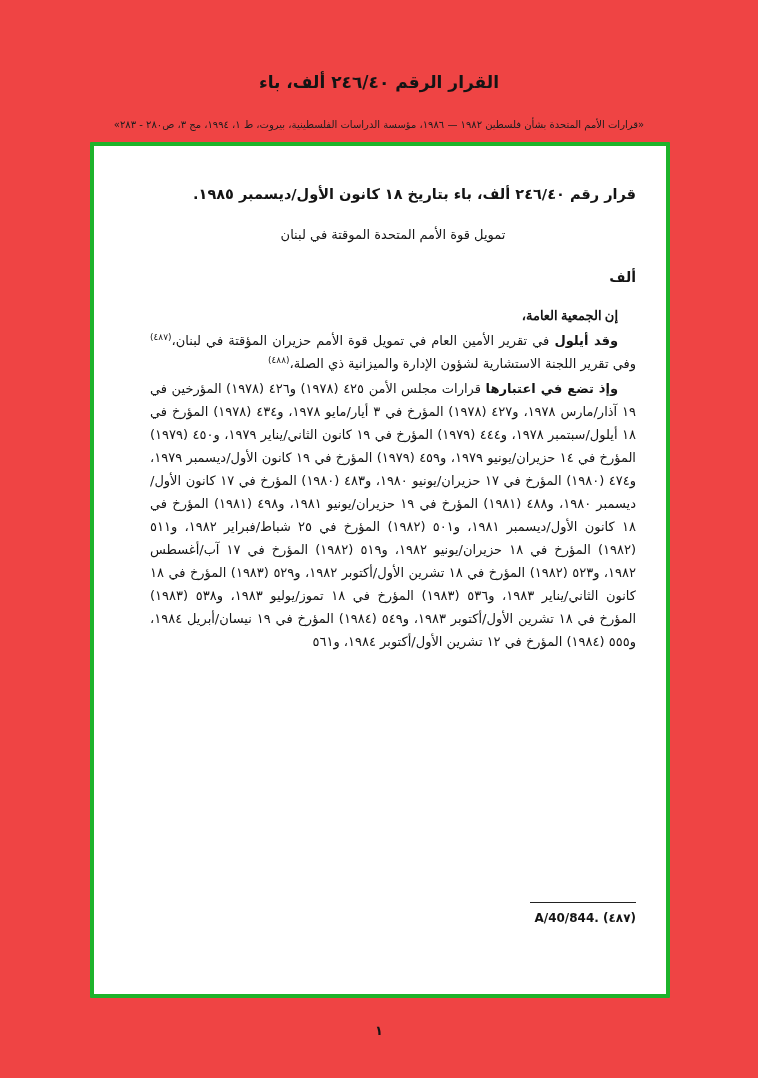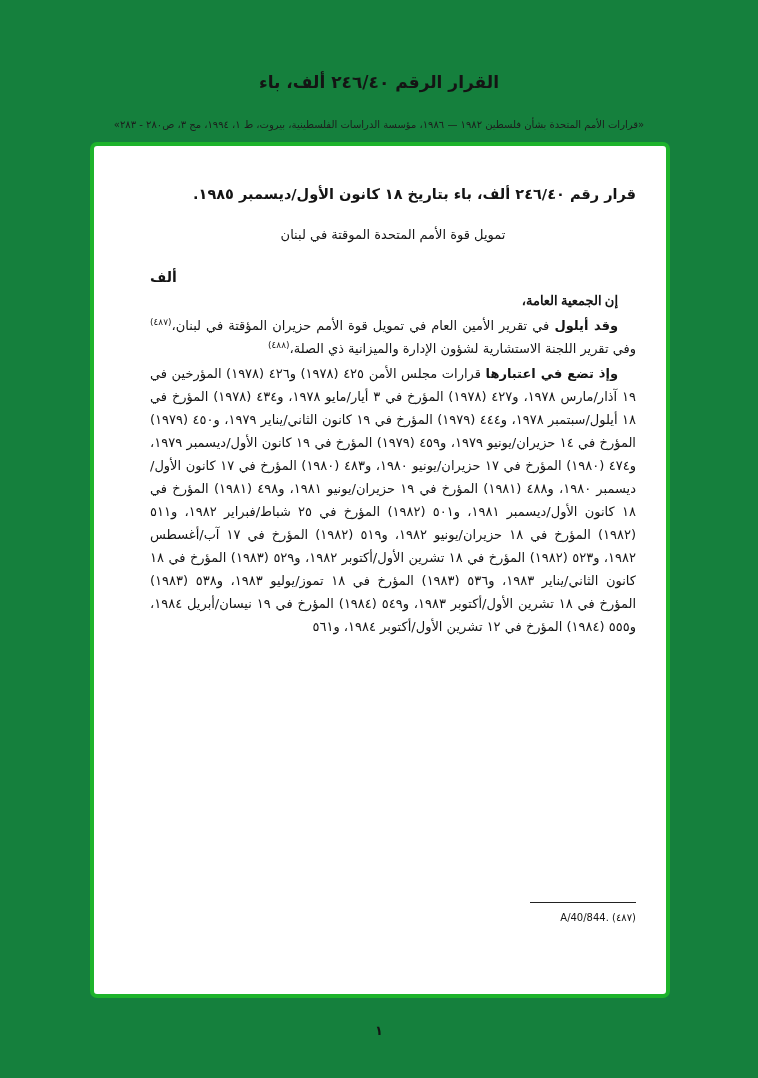--- a/index.html
+++ b/index.html
@@ -4,34 +4,34 @@
 <style>
   * { margin: 0; padding: 0; box-sizing: border-box; }
   html, body { background: #ffffff; }
   body {
     width: 758px; height: 1078px;
     position: relative;
     font-family: "DejaVu Sans", sans-serif;
     color: #141414;
     overflow: hidden;
   }
-  .sheet { position: relative; width: 758px; height: 1078px; background: #15803d; }
+  .sheet { position: relative; width: 758px; height: 1078px; background: #ef4444; }
 
   
   .doc-header { position: absolute; top: 72px; left: 0; width: 100%; text-align: center; }
   .header-title { font-size: 17px; font-weight: bold; letter-spacing: 0.2px; }
   .header-source { font-size: 10px; margin-top: 27px; color: #1c1c1c; }
 
   
   .frame {
     position: absolute;
     left: 90px; top: 142px;
     width: 580px; height: 856px;
     border: 4px solid #1db32b;
-    border-radius: 7px;
+    border-radius: 1px;
     background: #fff;
     padding-left: 12px;
   }
   .doc-body {
     position: absolute;
     top: 36px; right: 30px; left: 56px; bottom: 12px;
     font-size: 13px;
     line-height: 23px;
     text-align: right;
   }
@@ -45,33 +45,34 @@
   }
   .res-subject {
     font-weight: normal;
     font-size: 13px;
     text-align: center;
     margin-bottom: 20px;
   }
   .res-section {
     font-weight: bold;
     font-size: 14px;
-    text-align: left;
+    text-align: right;
+    margin-bottom: 15px;
   }
 
   .para { text-align: justify; text-indent: 18px; margin-bottom: 2px; }
   .para .lead { font-weight: bold; }
   .opening { text-align: right; font-family: Liberation Serif, serif; }
   .fn-ref { font-size: 9px; vertical-align: super; line-height: 0; }
 
   
   .footnotes { position: absolute; bottom: 56px; left: 0; right: 0; text-align: right; }
   .fn-rule { width: 106px; height: 0; border-top: 1px solid #222; margin-bottom: 7px; margin-right: 0; display: inline-block; }
   .fn-rule-wrap { text-align: right; line-height: 0; }
-  .fn-line { font-size: 10px; line-height: 16.5px; }
+  .fn-line { font-size: 12px; line-height: 16.5px; font-weight: bold; }
   .fn-marker { letter-spacing: 0.3px; }
   .fn-text { direction: ltr; unicode-bidi: embed; }
 
   
   .page-footer { position: absolute; top: 1020px; left: 0; width: 100%; text-align: center; }
   .page-number { font-size: 13px; font-weight: bold; }
 </style>
 </head>
 <body>
 

